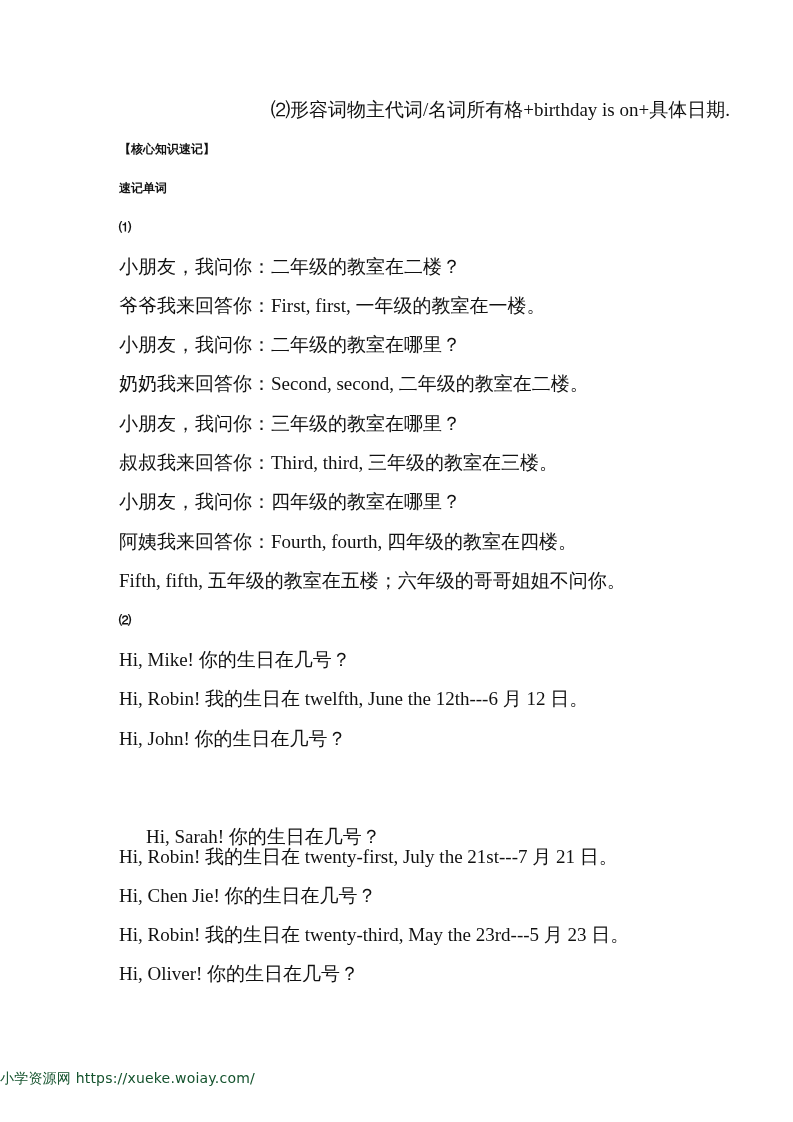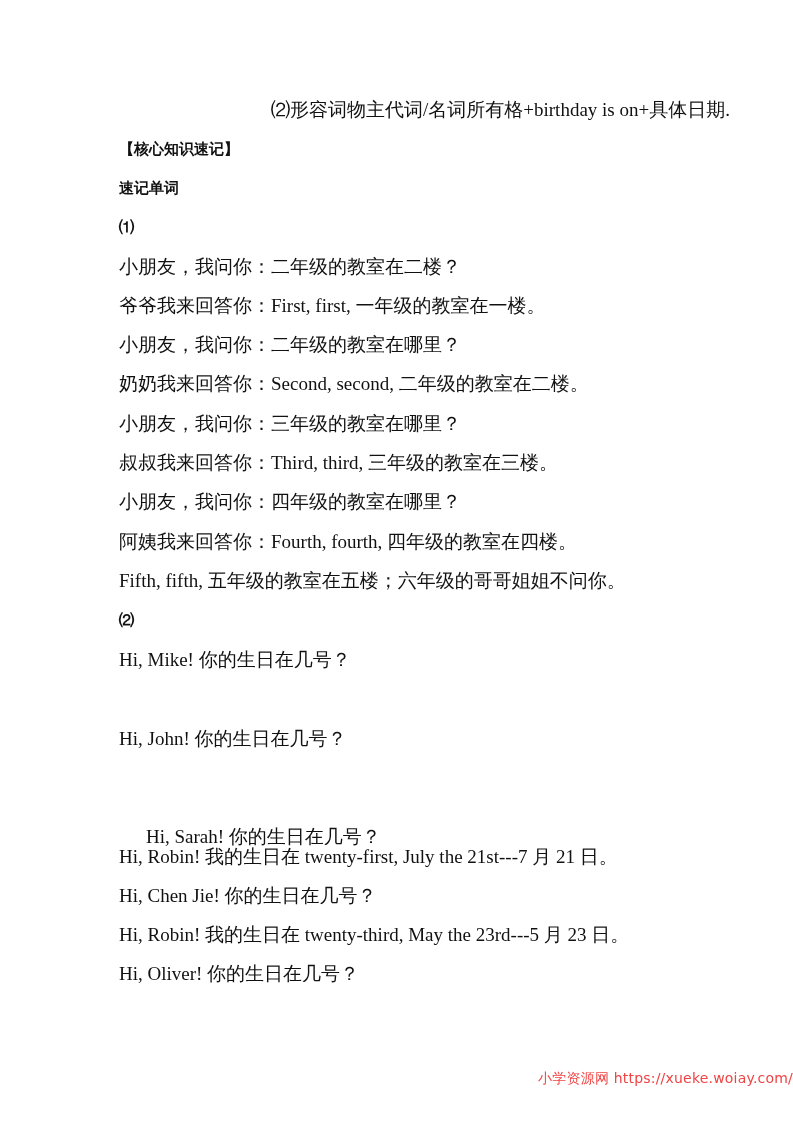--- a/index.html
+++ b/index.html
@@ -27,31 +27,31 @@
       font-size: 19px;
       line-height: 20px;
       white-space: nowrap;
     }
     .line.indent {
       left: 271px;
     }
     .bold {
       font-family: "Liberation Sans", "DejaVu Sans", sans-serif;
       font-weight: bold;
-      font-size: 15px;
+      font-size: 12px;
     }
     .footer {
       position: absolute;
       left: 0;
       width: 793px;
       top: 1070px;
-      text-align: right;
+      text-align: left;
       font-family: "DejaVu Sans", "Liberation Sans", sans-serif;
       font-size: 14px;
-      color: #ef4444;
+      color: #14532d;
       letter-spacing: 0.2px;
     }
   </style>
 </head>
 <body>
 
 <div class="page">
 
   <div class="line indent" style="top:100px;">⑵形容词物主代词/名词所有格+birthday is on+具体日期.</div>
 
@@ -65,20 +65,21 @@
   <div class="line" style="top:374px;">奶奶我来回答你：Second, second,  二年级的教室在二楼。</div>
   <div class="line" style="top:414px;">小朋友，我问你：三年级的教室在哪里？</div>
   <div class="line" style="top:453px;">叔叔我来回答你：Third, third,  三年级的教室在三楼。</div>
   <div class="line" style="top:532px;">阿姨我来回答你：Fourth, fourth,  四年级的教室在四楼。</div>
   <div class="line" style="top:492px;">小朋友，我问你：四年级的教室在哪里？</div>
   <div class="line" style="top:571px;">Fifth, fifth,  五年级的教室在五楼；六年级的哥哥姐姐不问你。</div>
 
   <div class="line bold" style="top:610px;">⑵</div>
 
   <div class="line" style="top:650px;">Hi, Mike!  你的生日在几号？</div>
+  <div class="line" style="top:689px;">Hi, Robin!  我的生日在 twelfth, June the 12th---6 月 12 日。</div>
   <div class="line" style="top:729px;">Hi, John!  你的生日在几号？</div>
   <div class="line" style="top:827px;margin-left:27px;">Hi, Sarah!  你的生日在几号？</div>
   <div class="line" style="top:847px;">Hi, Robin!  我的生日在 twenty-first, July the 21st---7 月 21 日。</div>
   <div class="line" style="top:886px;">Hi, Chen Jie!  你的生日在几号？</div>
   <div class="line" style="top:925px;">Hi, Robin!  我的生日在 twenty-third, May the 23rd---5 月 23 日。</div>
   <div class="line" style="top:964px;">Hi, Oliver!  你的生日在几号？</div>
 
   <div class="footer">小学资源网 https://xueke.woiay.com/</div>
 </div>
 

